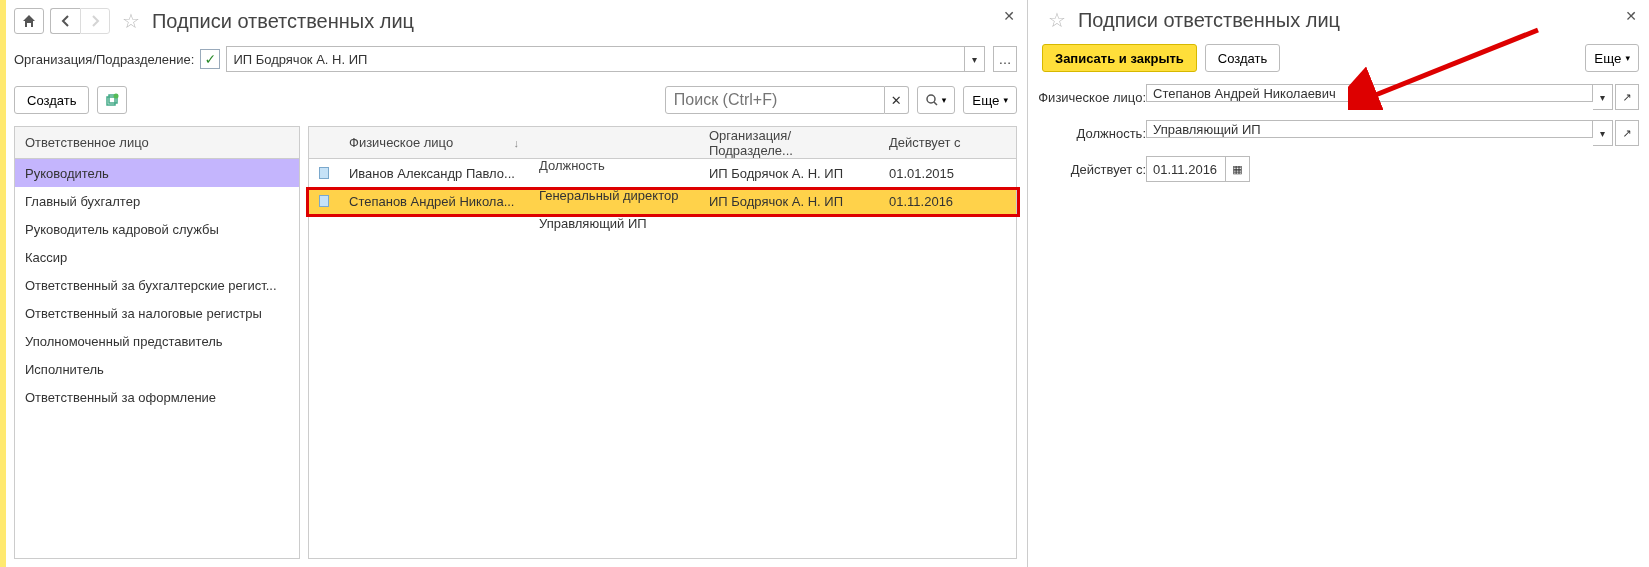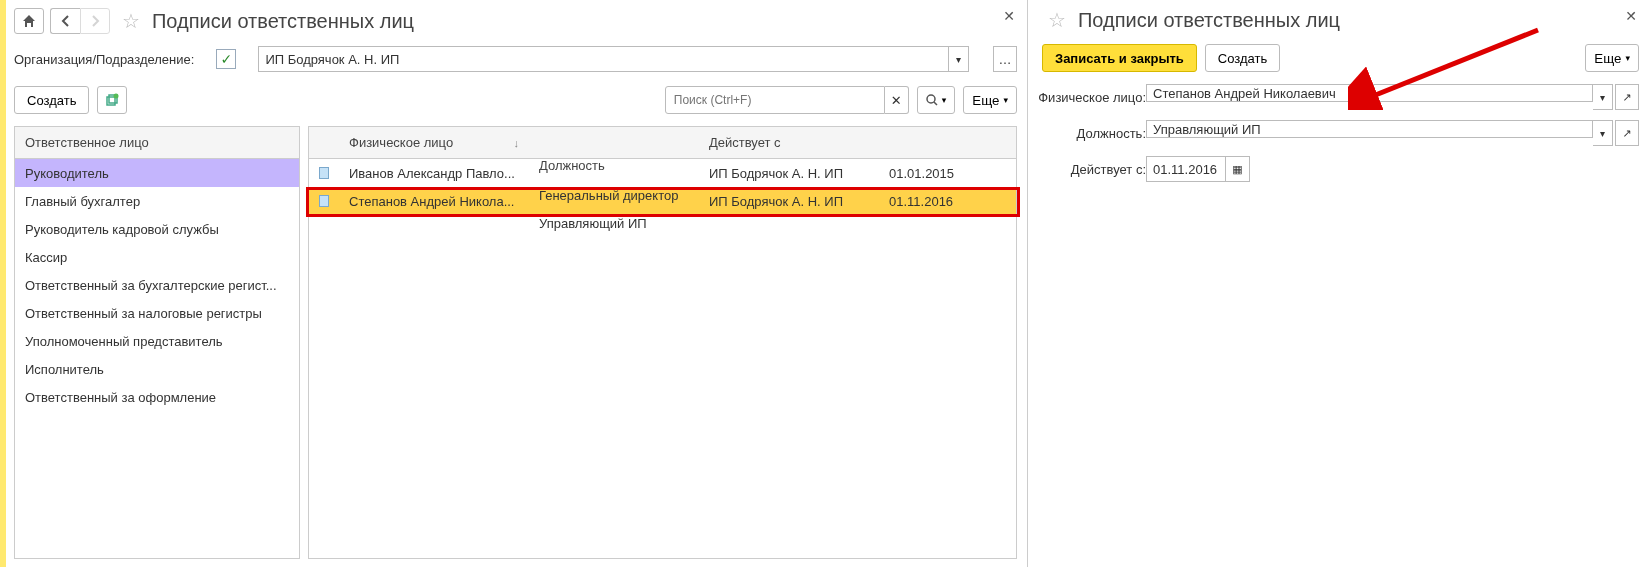--- a/index.html
+++ b/index.html
@@ -12,34 +12,34 @@
 .titlebar { display: flex; align-items: center; gap: 6px; margin-bottom: 12px; padding-left: 4px; }
 .nav-btn { width: 30px; height: 26px; border: 1px solid #bbb; background: #fff; border-radius: 3px; display: flex; align-items: center; justify-content: center; cursor: pointer; }
 .nav-btn.disabled { opacity: 0.5; }
 .nav-group { display: flex; }
 .nav-group .nav-btn:first-child { border-radius: 3px 0 0 3px; border-right: none; }
 .nav-group .nav-btn:last-child { border-radius: 0 3px 3px 0; }
 .star-icon { font-size: 20px; color: #bbb; cursor: pointer; margin: 0 6px; }
 .title { font-size: 20px; color: #444; }
 .close-x { position: absolute; right: 12px; top: 8px; font-size: 14px; color: #555; cursor: pointer; }
 
-.org-row { display: flex; align-items: center; gap: 22px; margin-bottom: 14px; padding-left: 4px; }
+.org-row { display: flex; align-items: center; gap: 6px; margin-bottom: 14px; padding-left: 4px; }
 .org-label { color: #333; }
 .org-check { width: 20px; height: 20px; border: 1px solid #9ab; display: flex; align-items: center; justify-content: center; color: #2a8a2a; font-size: 14px; background: #fff; }
 .org-input { flex: 1; height: 26px; border: 1px solid #bbb; padding: 0 6px; display: flex; align-items: center; background: #fff; }
 .drop-btn { width: 20px; height: 26px; border: 1px solid #bbb; border-left: none; background: #fff; display: flex; align-items: center; justify-content: center; cursor: pointer; font-size: 10px; }
 .dots-btn { width: 24px; height: 26px; border: 1px solid #bbb; margin-left: 2px; background: #fff; display: flex; align-items: center; justify-content: center; cursor: pointer; }
 
 .toolbar { display: flex; align-items: center; gap: 8px; margin-bottom: 12px; padding-left: 4px; }
 .btn { height: 28px; border: 1px solid #bbb; background: #fff; border-radius: 3px; padding: 12px 12px; cursor: pointer; font-size: 13px; display: flex; align-items: center; gap: 4px; }
 .btn-yellow { background: #ffdf3a; border-color: #d6b800; font-weight: bold; }
 .btn-icon { width: 30px; padding: 0; justify-content: center; }
 .spacer { flex: 1; }
 .search-wrap { display: flex; align-items: center; }
-.search-input { width: 220px; height: 28px; border: 1px solid #bbb; border-radius: 3px 0 0 3px; padding: 0 8px; font-size: 12px; color: #999; background: #fff; }
+.search-input { width: 220px; height: 28px; border: 1px solid #bbb; border-radius: 3px 0 0 3px; padding: 0 8px; font-size: 16px; color: #999; background: #fff; }
 .search-clear { width: 24px; height: 28px; border: 1px solid #bbb; border-left: none; border-radius: 0 3px 3px 0; background: #fff; display: flex; align-items: center; justify-content: center; cursor: pointer; }
 .more-btn { height: 28px; border: 1px solid #bbb; background: #fff; border-radius: 3px; padding: 0 8px; cursor: pointer; display: flex; align-items: center; gap: 4px; }
 
 .grid-area { display: flex; flex: 1; gap: 8px; padding-left: 4px; }
 .left-list { width: 286px; border: 1px solid #ccc; }
 .right-table { flex: 1; border: 1px solid #ccc; position: relative; }
 .grid-header { display: flex; background: #f5f5f5; border-bottom: 1px solid #ccc; height: 32px; align-items: center; }
 .grid-header .cell { padding: 0 10px; font-size: 13px; color: #444; }
 .list-item { height: 28px; display: flex; align-items: center; padding: 0 10px; cursor: pointer; }
 .list-item.selected { background: #c4b5fd; text-align: center; }
@@ -170,20 +170,21 @@
       </div>
 
       <div class="right-table">
         <div class="grid-header">
           <div class="cell col-icon"></div>
           <div class="cell col-person">
               <span>Физическое лицо</span>
               <span class="sort-ind">↓</span>
             </div>
           <div class="cell col-position">Должность</div>
+          <div class="cell col-org">Организация/Подразделе...</div>
           <div class="cell col-date">Действует с</div>
         </div>
         <div class="row">
           <div class="cell col-icon">
               <span class="row-icon"></span>
             </div>
           <div class="cell col-person">Иванов Александр Павло...</div>
           <div class="cell col-position">Генеральный директор</div>
           <div class="cell col-org">ИП Бодрячок А. Н. ИП</div>
           <div class="cell col-date">01.01.2015</div>

